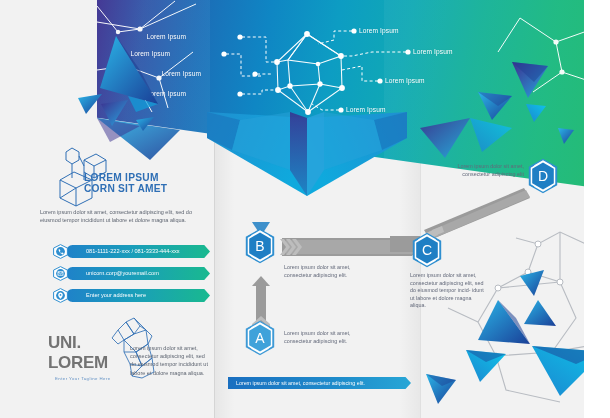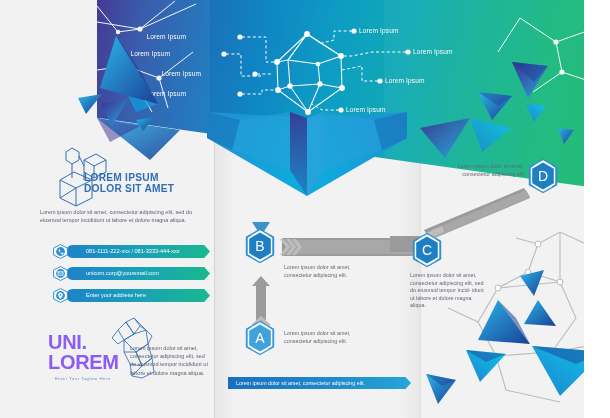--- a/index.html
+++ b/index.html
@@ -61,22 +61,22 @@
   }
   .contact-text {
     position:absolute; left:34px; top:0; height:15px; line-height:15px;
     font-size:5.6px; color:#ffffff; white-space:nowrap;
   }
   .hexicon {
     position:absolute; left:0; top:0; width:17px; height:15px;
   }
   .unicorn-word {
     position:absolute; left:48px; top:333px;
-    font-size:20px; font-weight:bold; line-height:19.5px;
-    color:#8b5cf6; letter-spacing:-.3px;
+    font-size:17px; font-weight:bold; line-height:19.5px;
+    color:#737373; letter-spacing:-.3px;
   }
   .unicorn-tag {
     position:absolute; left:55px; top:376px;
     font-size:4.3px; color:#5f8fc4; letter-spacing:.45px;
   }
   .step-text {
     position:absolute; font-size:5.4px; line-height:7.6px; color:#63697a;
   }
   .ribbon {
     position:absolute; left:228px; top:377px; width:183px; height:12px;
@@ -299,21 +299,21 @@
       <path d="M79,156 L84,166"></path>
       <path d="M60,180 L74,172 L92,180 L92,198 L76,206 L60,198 Z"></path>
       <path d="M60,180 L76,188 L92,180"></path>
       <path d="M76,188 L76,206"></path>
       <path d="M76,188 L60,198"></path>
       <path d="M84,172 L84,180"></path>
     </g>
   </svg>
   <div class="brand-title">
     <div>LOREM IPSUM</div>
-    <div>DOLOR SIT AMET</div>
+    <div>CORN SIT AMET</div>
   </div>
 
   <div class="body-copy" style="left:40px;top:208px;width:163px;">Lorem ipsum dolor sit amet, consectetur adipiscing elit, sed do eiusmod tempor incididunt ut labore et dolore magna aliqua.</div>
 
   <div class="contact-row" style="top:244px;">
     <div class="contact-bar"></div>
     <svg class="hexicon" viewBox="0 0 17 15">
       <polygon points="8.5,0.6 15.4,4.1 15.4,10.9 8.5,14.4 1.6,10.9 1.6,4.1" fill="#ffffff" stroke="#2f8fd0" stroke-width="1"></polygon>
       <circle cx="8.5" cy="7.5" r="4.4" fill="#2f8fd0"></circle>
       <path d="M6.7,5.6 c0.4,-0.4 1,-0.3 1.2,0.2 l0.4,0.8 c0.1,0.3 0,0.6 -0.3,0.8 l-0.3,0.2 c0.3,0.7 0.9,1.3 1.6,1.6 l0.2,-0.3 c0.2,-0.3 0.5,-0.4 0.8,-0.3 l0.8,0.4 c0.5,0.2 0.6,0.8 0.2,1.2 c-1.2,1.1 -5.1,-2.5 -4.6,-4.6 Z" fill="#ffffff"></path>

